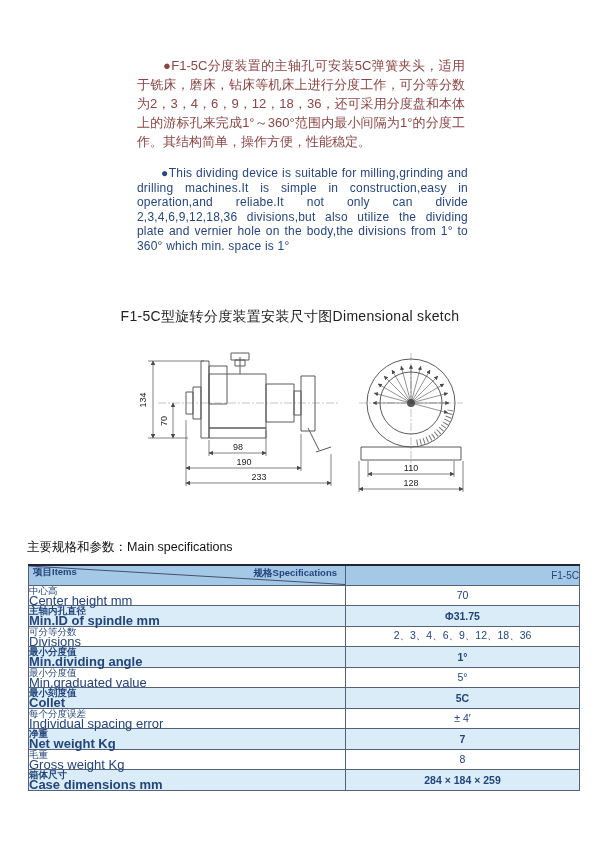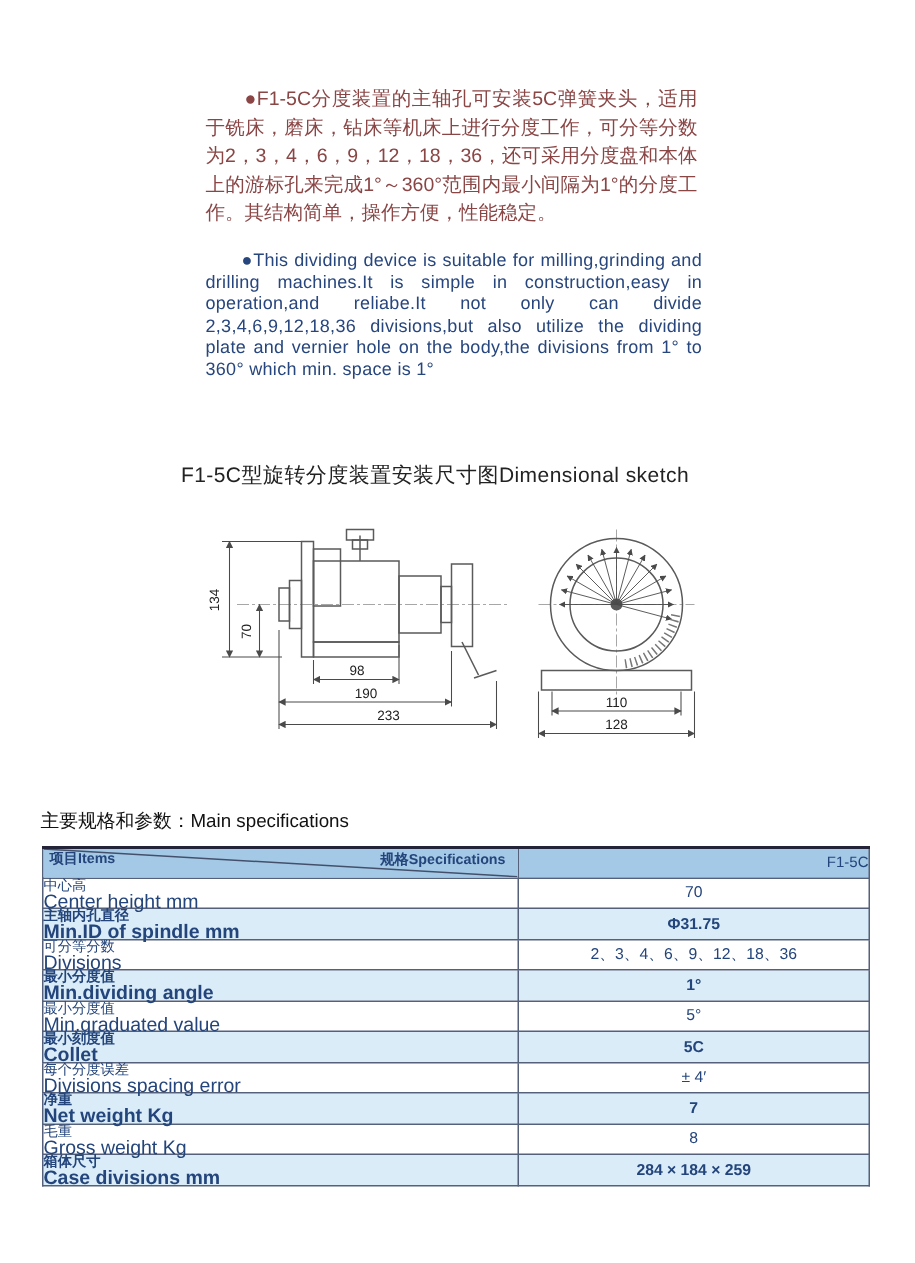--- a/index.html
+++ b/index.html
@@ -187,41 +187,41 @@
       <tr class="alt">
         <td class="lbl">
             <div class="cn">最小刻度值</div>
             <div class="en">Collet</div>
           </td>
         <td class="val">5C</td>
       </tr>
       <tr>
         <td class="lbl">
             <div class="cn">每个分度误差</div>
-            <div class="en">Divisions spacing error</div>
+            <div class="en">Individual spacing error</div>
           </td>
         <td class="val">± 4′</td>
       </tr>
       <tr class="alt">
         <td class="lbl">
             <div class="cn">净重</div>
             <div class="en">Net weight Kg</div>
           </td>
         <td class="val">7</td>
       </tr>
       <tr>
         <td class="lbl">
             <div class="cn">毛重</div>
             <div class="en">Gross weight Kg</div>
           </td>
         <td class="val">8</td>
       </tr>
       <tr class="alt">
         <td class="lbl">
             <div class="cn">箱体尺寸</div>
-            <div class="en">Case divisions mm</div>
+            <div class="en">Case dimensions mm</div>
           </td>
         <td class="val">284 × 184 × 259</td>
       </tr>
     </tbody>
   </table>
 
 </div>
 
 </body></html>

